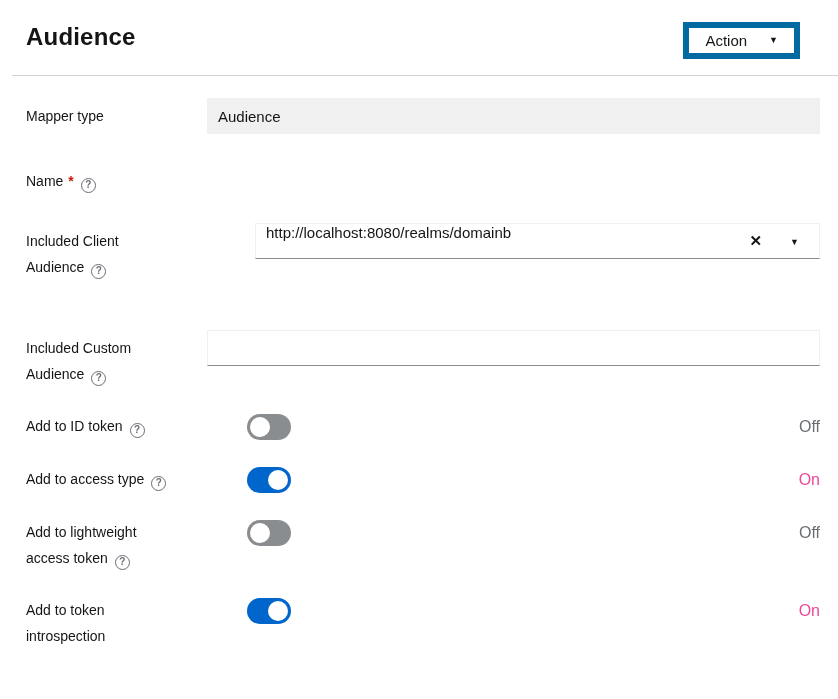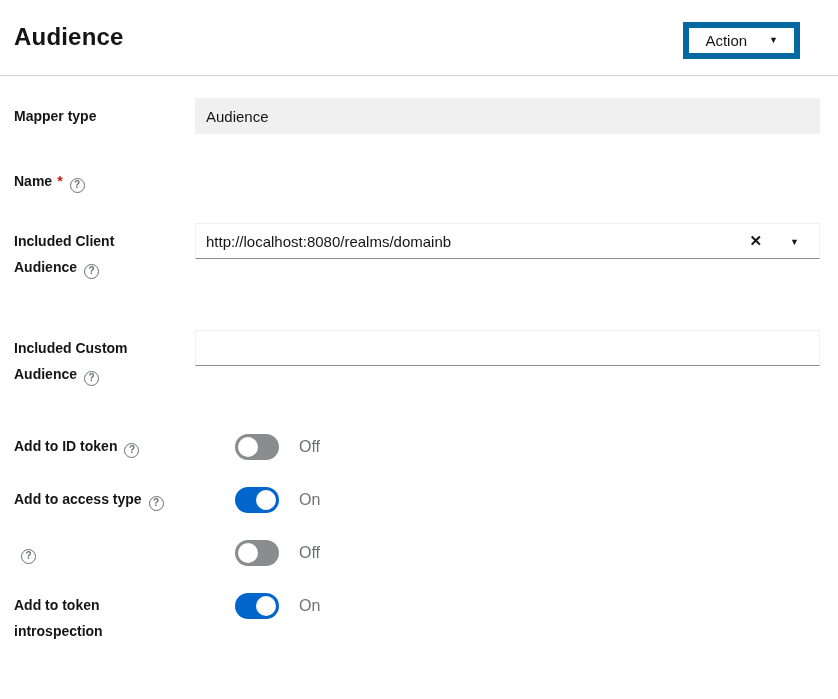--- a/index.html
+++ b/index.html
@@ -4,21 +4,21 @@
 <style>
   * { box-sizing: border-box; margin: 0; padding: 0; }
   html, body { background: #ffffff; }
   body {
     font-family: "Liberation Sans", "DejaVu Sans", sans-serif;
     color: #151515;
     width: 838px;
     height: 699px;
     overflow: hidden;
   }
-  .page { width: 838px; height: 699px; background: #fff; }
+  .page { width: 838px; height: 699px; background: #fff; padding-left: 12px; }
 
   
   .page-header {
     display: flex;
     justify-content: space-between;
     align-items: flex-start;
     padding: 22px 38px 16px 14px;
   }
   .page-title {
     font-size: 24px;
@@ -50,31 +50,31 @@
   .divider { border: none; border-top: 1px solid #d2d2d2; }
 
   
   .form { padding: 22px 18px 0 14px; }
   .form-row {
     display: grid;
     grid-template-columns: 181px 1fr;
     align-items: start;
   }
   .row-input  { margin-bottom: 29px; }
-  .row-client { margin-bottom: 50px; }
-  .row-custom { margin-bottom: 46px; }
+  .row-client { margin-bottom: 50px; gap: 48px; }
+  .row-custom { margin-bottom: 26px; }
   .row-toggle { margin-bottom: 26px; gap: 40px; }
 
   .label-col {
     padding-right: 31px;
     line-height: 26px;
     font-size: 14px;
   }
   .row-input .label-col, .row-client .label-col, .row-custom .label-col { padding-top: 5px; }
-  .form-label { font-weight: 700; color: #151515; }
+  .form-label { font-weight: 400; color: #151515; }
   .required-marker { color: #c9190b; font-weight: 700; margin-left: 5px; }
   .help-icon {
     display: inline-flex;
     align-items: center;
     justify-content: center;
     width: 15px; height: 15px;
     border: 1px solid #6a6e73;
     border-radius: 50%;
     margin-left: 7px;
     vertical-align: -2px;
@@ -97,61 +97,60 @@
   }
   .pf-input.readonly {
     background: #f0f0f0;
     border: 1px solid #f0f0f0;
     color: #151515;
   }
 
   
   .typeahead {
     display: flex;
-    align-items: center;
     height: 36px;
     background: #fff;
     border: 1px solid #f0f0f0;
     border-bottom: 1px solid #8a8d90;
     padding: 0 0 0 10px;
     cursor: text;
   }
   .typeahead-value { flex: 1; font-size: 15px; color: #151515; white-space: nowrap; overflow: hidden; }
   .clear-btn {
     background: none; border: none; cursor: pointer;
     font-size: 15px; font-weight: 700; color: #151515;
     padding: 0 14px; line-height: 34px;
   }
   .select-caret {
     background: none; border: none; cursor: pointer;
     padding: 0 20px 0 14px; line-height: 34px;
   }
 
   
-  .toggle-field { display: flex; align-items: center; height: 27px; }
+  .toggle-field { display: flex; align-items: center; height: 27px; justify-content: space-between; }
   .switch {
     position: relative;
     display: inline-block;
     width: 44px; height: 26px;
     border-radius: 13px;
     background: #8a8d90;
     cursor: pointer;
     flex: none;
   }
   .switch .knob {
     position: absolute;
     top: 3px; left: 3px;
     width: 20px; height: 20px;
     border-radius: 50%;
     background: #fff;
   }
   .switch.on { background: #0066cc; }
   .switch.on .knob { left: auto; right: 3px; }
   .state-label { margin-left: 20px; font-size: 16px; color: #6a6e73; }
-  .state-label.on { color: #737373; }
+  .state-label.on { color: #ec4899; }
 </style>
 </head>
 <body>
 
 <div class="page">
 
   <header class="page-header">
     <div>
       <h1 class="page-title">Audience</h1>
     </div>
@@ -231,21 +230,21 @@
       <div class="field-col toggle-field">
         <span class="switch on">
             <span class="knob"></span>
           </span>
         <span class="state-label on">On</span>
       </div>
     </div>
 
     <div class="form-row row-toggle">
       <div class="label-col">
-        <span class="help-icon">
+        <span class="form-label">Add to lightweight access token</span><span class="help-icon">
             <span class="help-glyph">?</span>
           </span>
       </div>
       <div class="field-col toggle-field">
         <span class="switch">
             <span class="knob"></span>
           </span>
         <span class="state-label">Off</span>
       </div>
     </div>

